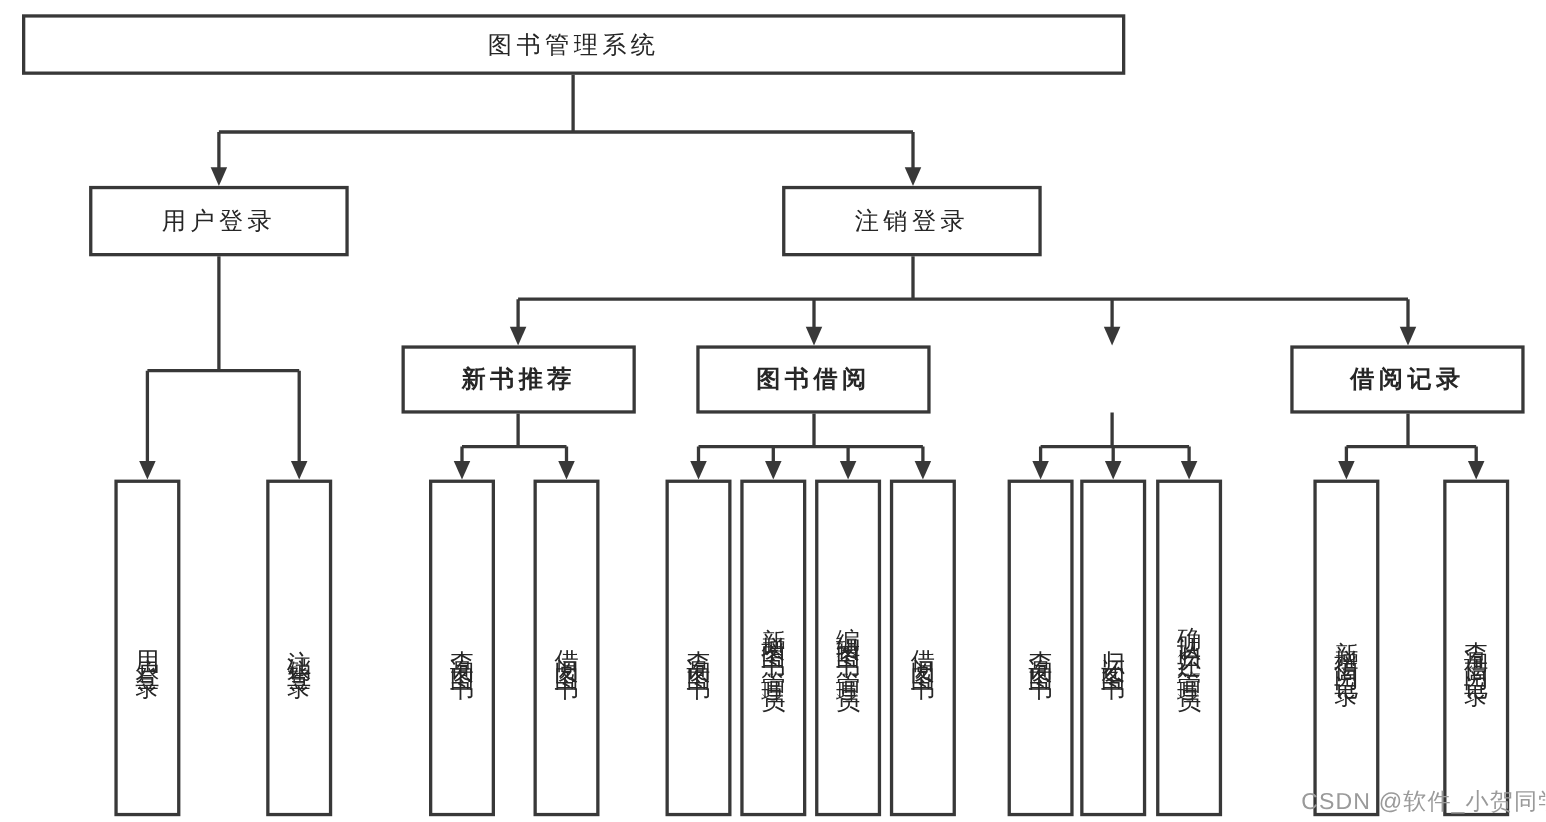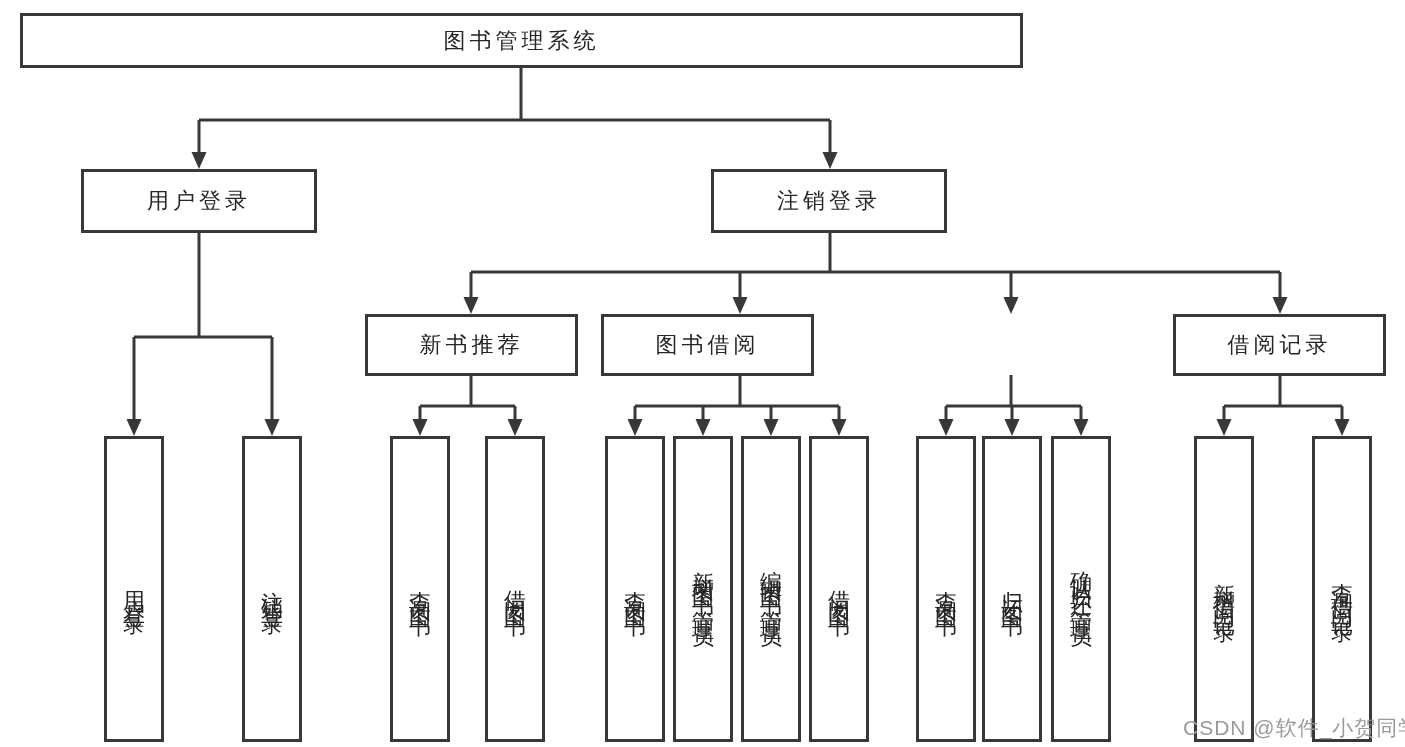--- a/index.html
+++ b/index.html
@@ -18,21 +18,21 @@
     box-sizing:border-box;
     display:flex;
     align-items:center;
     justify-content:center;
     color:#262626;
     z-index:2;
   }
   .h{font-size:22px;letter-spacing:4px;white-space:nowrap;}
   .root{left:20px;top:13px;width:1003px;height:55px;}
   .lv2{width:236px;height:64px;top:169px;}
-  .lv3{width:213px;height:62px;top:314px;}
+  .lv3{width:213px;height:62px;top:314px;font-weight:bold;}
   .leaf{
     width:60px;height:306px;top:436px;
     writing-mode:vertical-rl;
     text-orientation:mixed;
     font-size:22px;
     letter-spacing:8px;
     line-height:1;
   }
   #watermark{
     position:absolute;
@@ -88,21 +88,21 @@
       <polygon points="1334.5,419 1349.5,419 1342,436"></polygon>
     </g>
   </svg>
 
   <div class="box h root">图书管理系统</div>
 
   <div class="box h lv2" style="left:81px;">用户登录</div>
   <div class="box h lv2" style="left:711px;">注销登录</div>
 
   <div class="box h lv3" style="left:365px;">新书推荐</div>
-  <div class="box h lv3" style="left:601px;">图书借阅</div>
+  <div class="box h lv3" style="left:633px;">图书借阅</div>
   <div class="box h lv3" style="left:1173px;">借阅记录</div>
 
   <div class="box leaf" style="left:104px;">用户登录</div>
   <div class="box leaf" style="left:242px;">注销登录</div>
 
   <div class="box leaf" style="left:390px;">查询图书</div>
   <div class="box leaf" style="left:485px;">借阅图书</div>
 
   <div class="box leaf" style="left:605px;">查询图书</div>
   <div class="box leaf" style="left:673px;">新增图书（管理员）</div>

